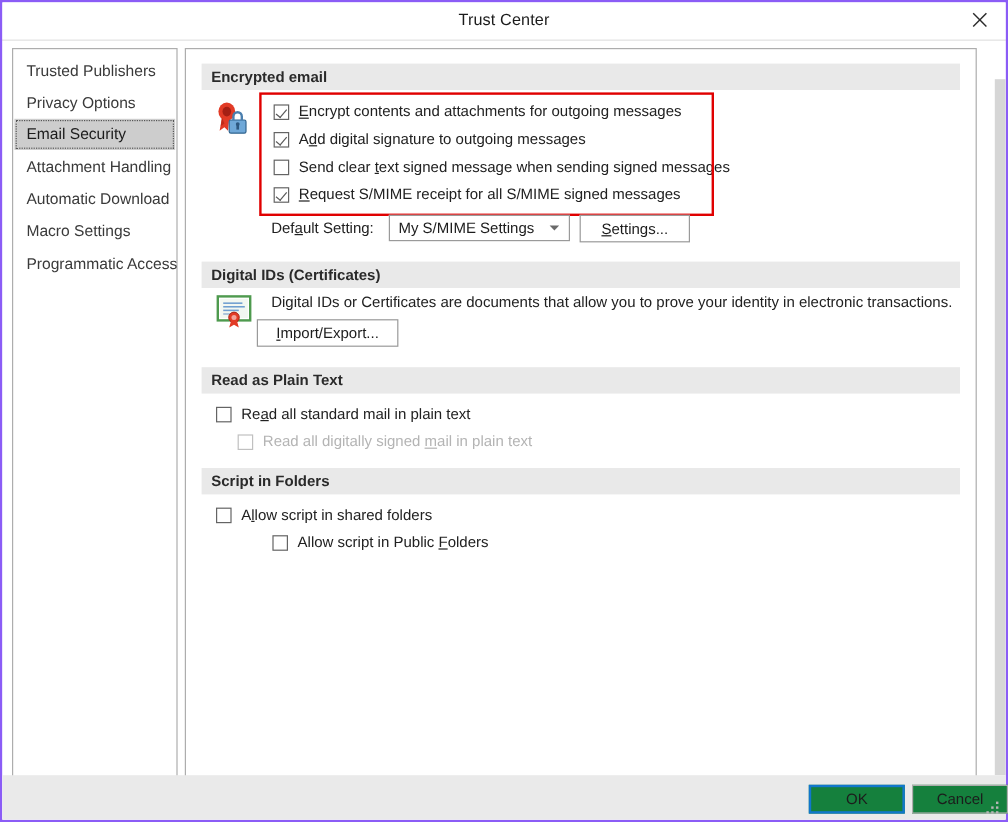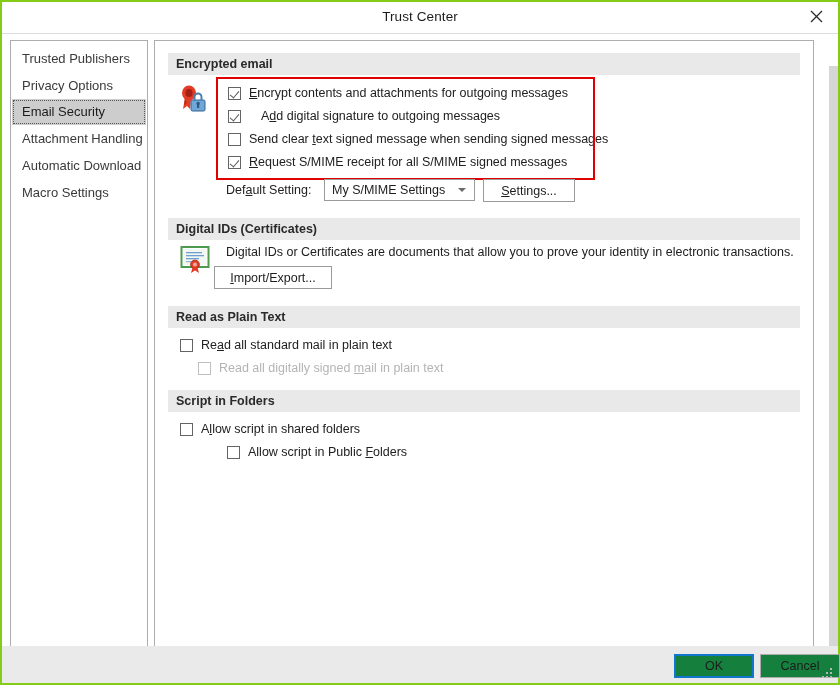--- a/index.html
+++ b/index.html
@@ -7,21 +7,21 @@
     width:840px;height:685px;
     background:#ffffff;
     font-family:"Liberation Sans", sans-serif;
     font-size:12px;
     color:#1f1f1f;
     overflow:hidden;
   }
   .window{
     position:absolute;left:0;top:0;width:840px;height:685px;
     box-sizing:border-box;
-    border:2px solid #84cc16;
+    border:2px solid #8b5cf6;
     background:#ffffff;
   }
   
   .titlebar{
     position:absolute;left:0;top:0;right:0;height:31px;
     background:#ffffff;
   }
   .title-text{
     position:absolute;left:0;right:0;top:7px;
     text-align:center;
@@ -205,20 +205,21 @@
 
   <div class="dlg-body">
 
     <div class="sidebar">
       <div class="side-item">Trusted Publishers</div>
       <div class="side-item">Privacy Options</div>
       <div class="side-item selected">Email Security</div>
       <div class="side-item">Attachment Handling</div>
       <div class="side-item">Automatic Download</div>
       <div class="side-item">Macro Settings</div>
+      <div class="side-item">Programmatic Access</div>
     </div>
 
     <div class="content">
 
       <div class="section-band" style="top:12px;">Encrypted email</div>
 
       <div class="seal-icon" style="left:23px;top:43px;">
         <svg width="32" height="32" viewBox="0 0 32 32" aria-hidden="true">
           <ellipse cx="11" cy="9" rx="7" ry="7.5" fill="#e23b26"></ellipse>
           <ellipse cx="11" cy="9" rx="3.6" ry="4" fill="#a51f14"></ellipse>
@@ -228,21 +229,21 @@
           <path d="M16.5 16 v-3 a3.5 3.5 0 0 1 7 0 v3" fill="none" stroke="#4b7fae" stroke-width="2"></path>
           <rect x="19" y="19" width="2.2" height="5" fill="#2d5880"></rect>
           <circle cx="20.1" cy="19.4" r="1.6" fill="#2d5880"></circle>
         </svg>
       </div>
 
       <div class="cbrow" style="left:73px;top:45px;">
         <span class="cbox checked"></span>
         <span class="cblabel"><u>E</u>ncrypt contents and attachments for outgoing messages</span>
       </div>
-      <div class="cbrow" style="left:73px;top:68px;gap:12px;">
+      <div class="cbrow" style="left:73px;top:68px;">
         <span class="cbox checked"></span>
         <span class="cblabel">A<u>d</u>d digital signature to outgoing messages</span>
       </div>
       <div class="cbrow" style="left:73px;top:91px;">
         <span class="cbox"></span>
         <span class="cblabel">Send clear <u>t</u>ext signed message when sending signed messages</span>
       </div>
       <div class="cbrow" style="left:73px;top:114px;">
         <span class="cbox checked"></span>
         <span class="cblabel"><u>R</u>equest S/MIME receipt for all S/MIME signed messages</span>

